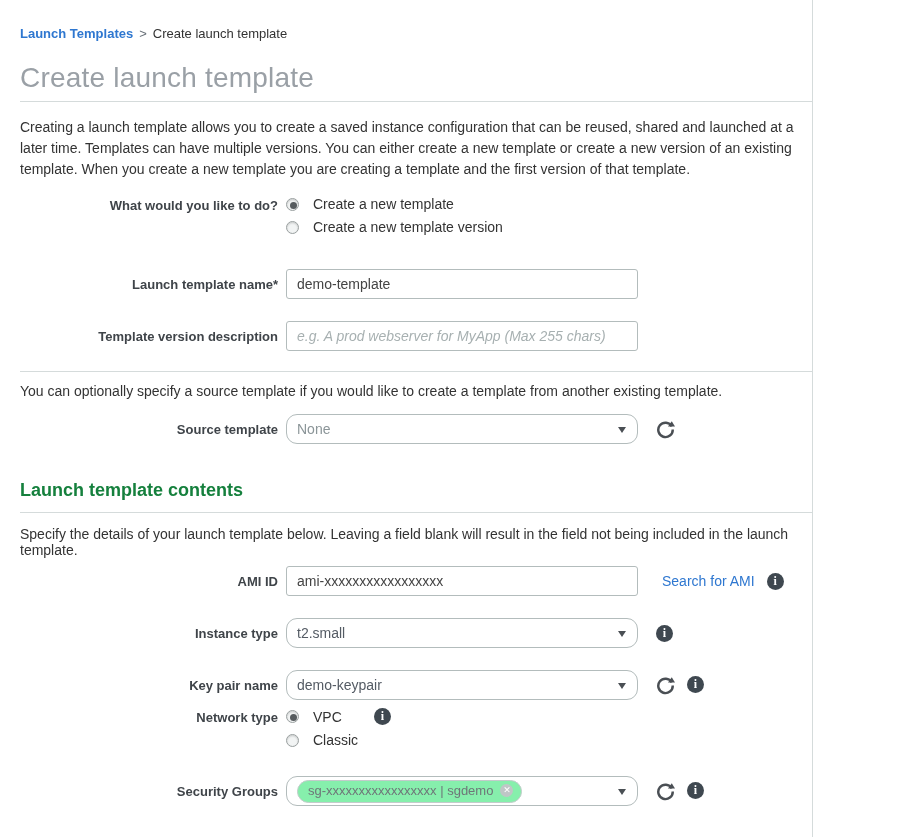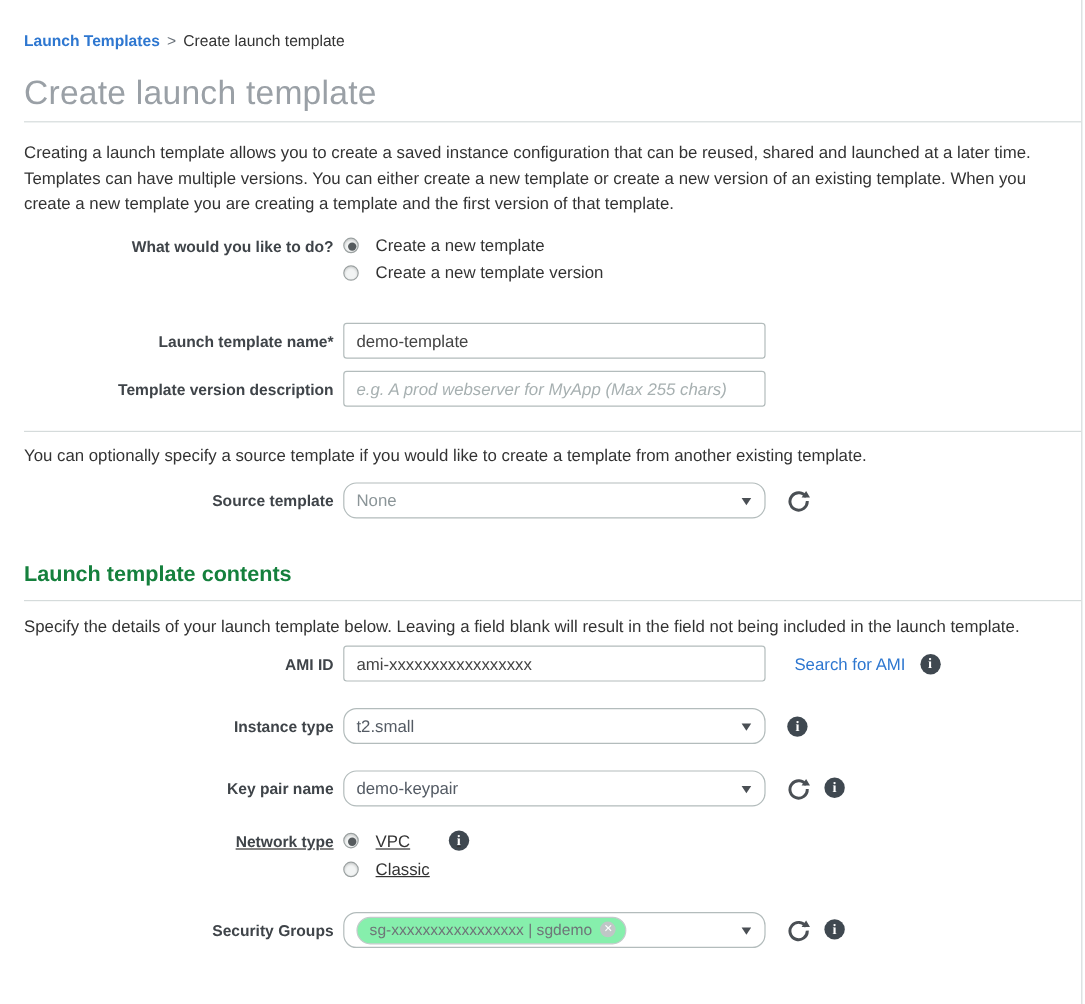--- a/index.html
+++ b/index.html
@@ -3,21 +3,21 @@
 <meta charset="utf-8">
 <style>
   * { margin:0; padding:0; box-sizing:border-box; }
   html,body { background:#fff; }
   body {
     font-family:"Liberation Sans", sans-serif;
     font-size:14px; color:#333;
     width:904px; height:837px; overflow:hidden;
   }
   .page {
-    width:902px; min-height:837px;
+    width:813px; min-height:837px;
     border-right:1px solid #d5dbdb;
     padding:26px 0 0 20px;
   }
   
   .breadcrumb { font-size:13px; color:#545b64; }
   .breadcrumb a { color:#2e77d0; font-weight:bold; text-decoration:none; cursor:pointer; }
   .crumb-sep { margin:0 6px; color:#687078; }
   .crumb-current { color:#333; }
   
   h1.page-title {
@@ -91,27 +91,27 @@
   .refresh-icon { display:inline-block; width:19px; height:19px; cursor:pointer; flex:none; }
   .side-tools { display:flex; align-items:flex-start; gap:12px; margin-left:10px; }
   .link { color:#2e77d0; text-decoration:none; cursor:pointer; white-space:nowrap; }
   
   .section-heading { margin-top:36px; font-size:18px; font-weight:bold; color:#15803d; }
   .rule-heading { margin-top:11px; }
   .section-text { margin-top:13px; color:#333; }
   
   .mt-what { margin-top:16px; }
   .mt-name { margin-top:27px; }
-  .mt-desc { margin-top:10px; }
+  .mt-desc { margin-top:22px; }
   .mt-ruleA { margin-top:20px; }
   .mt-opt  { margin-top:11px; }
   .mt-src  { margin-top:15px; }
   .mt-ami  { margin-top:8px; }
   .mt-std  { margin-top:22px; }
-  .mt-net  { margin-top:20px;text-decoration:underline; }
+  .mt-net  { margin-top:8px; }
   .mt-sg   { margin-top:21px; }
 </style>
 </head>
 <body>
 
 <div class="page">
 
   <div class="breadcrumb">
     <a>Launch Templates</a><span class="crumb-sep">&gt;</span><span class="crumb-current">Create launch template</span>
   </div>

